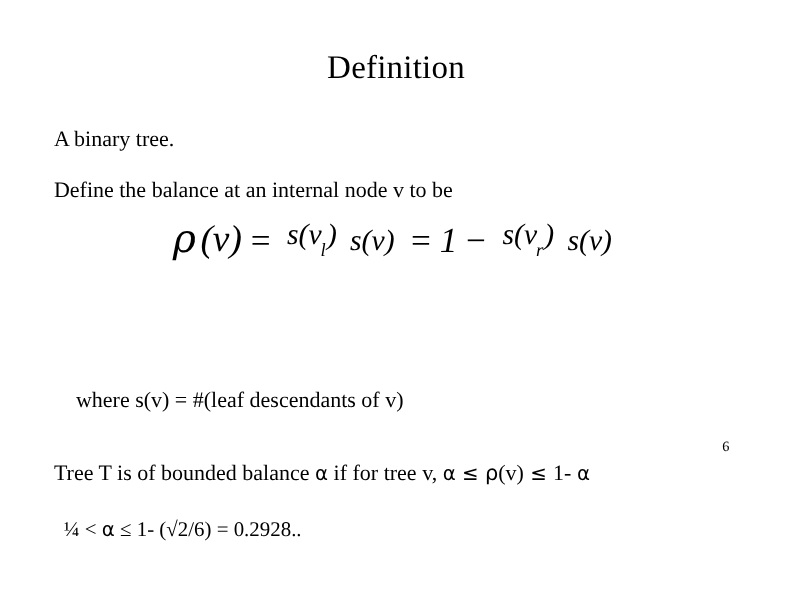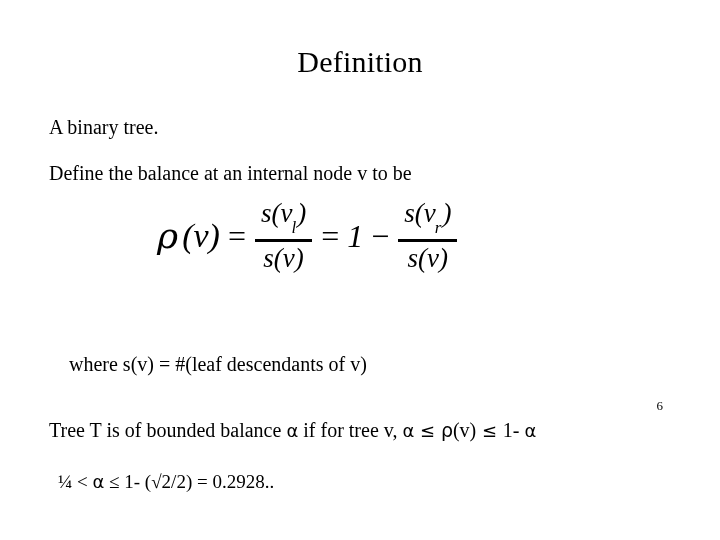--- a/index.html
+++ b/index.html
@@ -83,21 +83,21 @@
     font-size: 32px;
     padding: 0 6px;
   }
   .eq-num-one {
     font-style: italic;
     font-size: 32px;
     padding: 0 2px;
   }
   .fraction {
     display: inline-flex;
-    flex-direction: column;
+    flex-direction: row;
     align-items: center;
     vertical-align: middle;
     margin: 0 3px;
     text-align: center;
   }
   .frac-num,
   .frac-den {
     display: block;
     font-size: 27px;
     font-style: italic;
@@ -164,17 +164,17 @@
       </span>
       <span class="frac-bar"></span>
       <span class="frac-den">s(v)</span>
     </span>
   </div>
 
   <div class="body-line line-where">where s(v) = #(leaf descendants of v)</div>
 
   <div class="body-line line-bounded"><span>Tree T is of bounded balance </span><span class="sym">α</span><span> if for tree v,  </span><span class="sym">α</span><span class="sym"> ≤ </span><span class="sym-rho">ρ</span><span>(v)</span><span class="sym"> ≤ </span><span> 1- </span><span class="sym">α</span></div>
 
-  <div class="body-line line-range"><span>¼ &lt; </span><span class="sym">α</span><span> ≤ 1- (√2/2) = 0.2928..</span></div>
+  <div class="body-line line-range"><span>¼ &lt; </span><span class="sym">α</span><span> ≤ 1- (√2/6) = 0.2928..</span></div>
 
   <div class="page-number">6</div>
 
 </div>
 
 </body></html>

